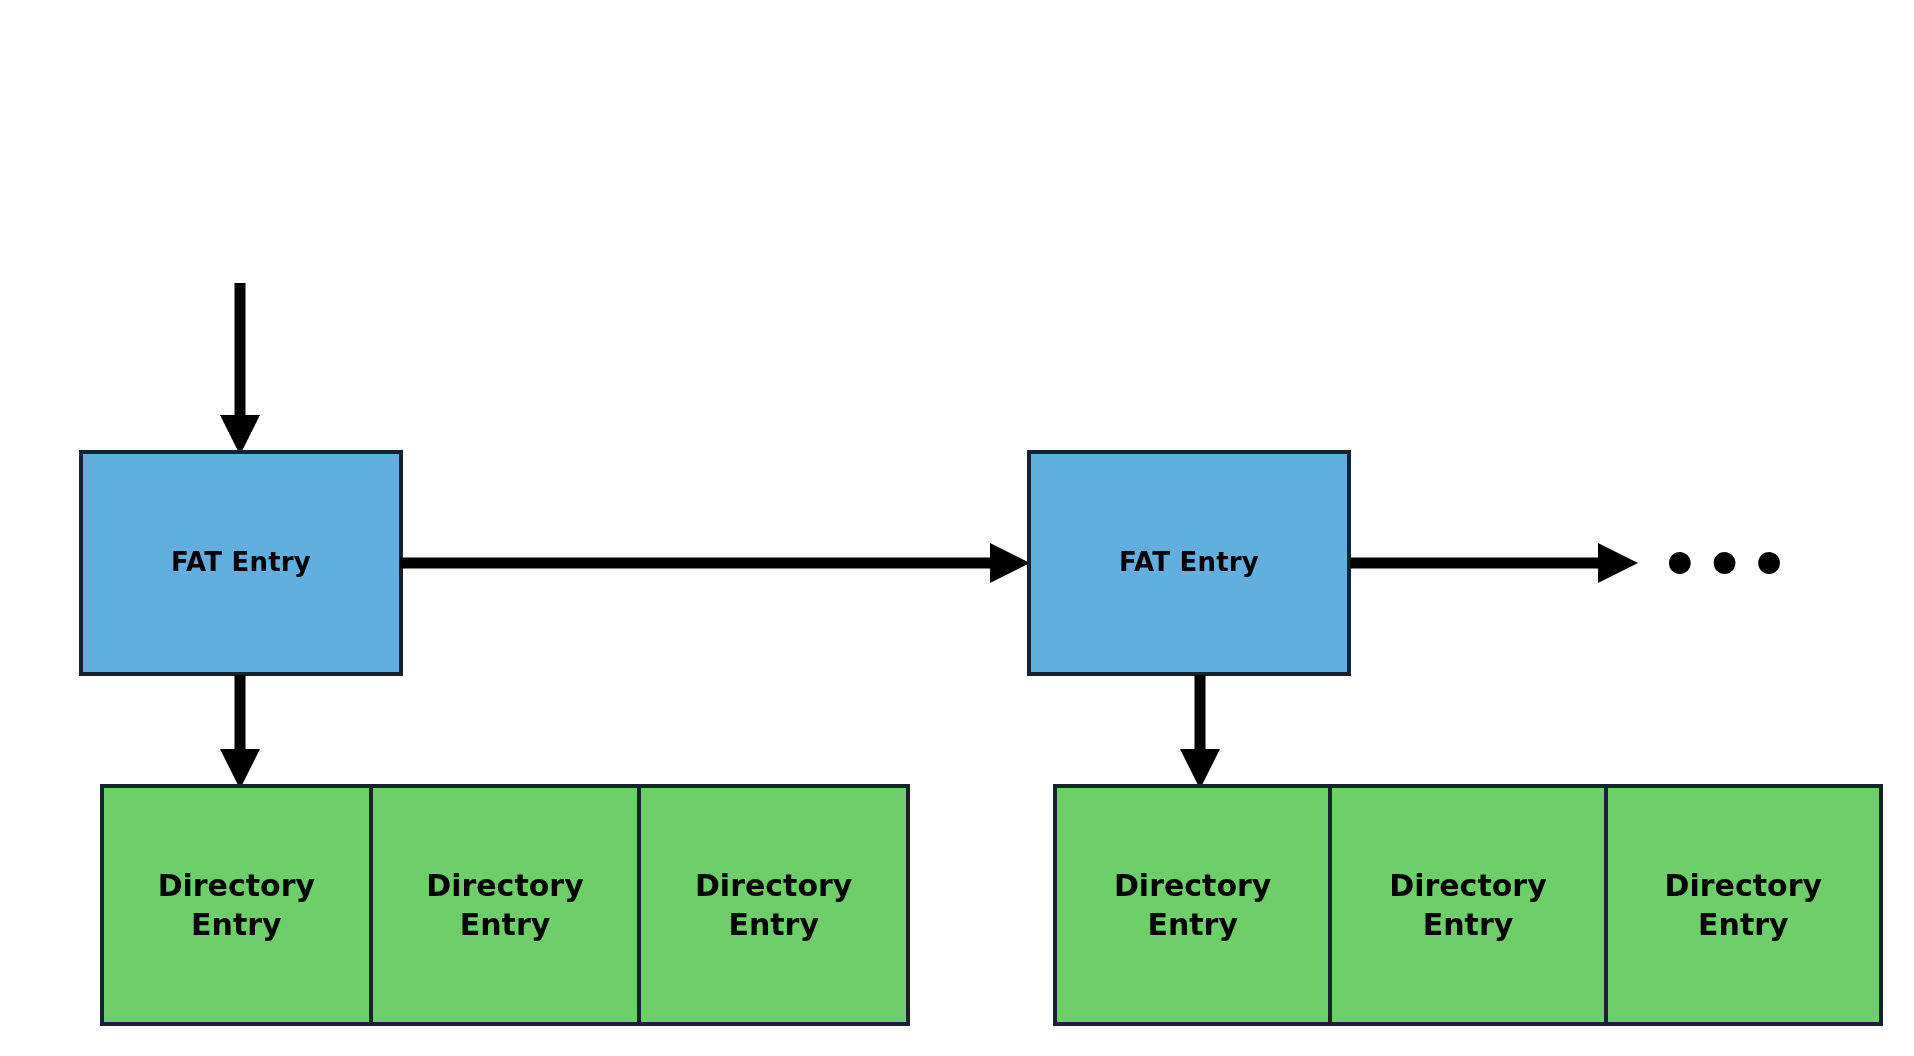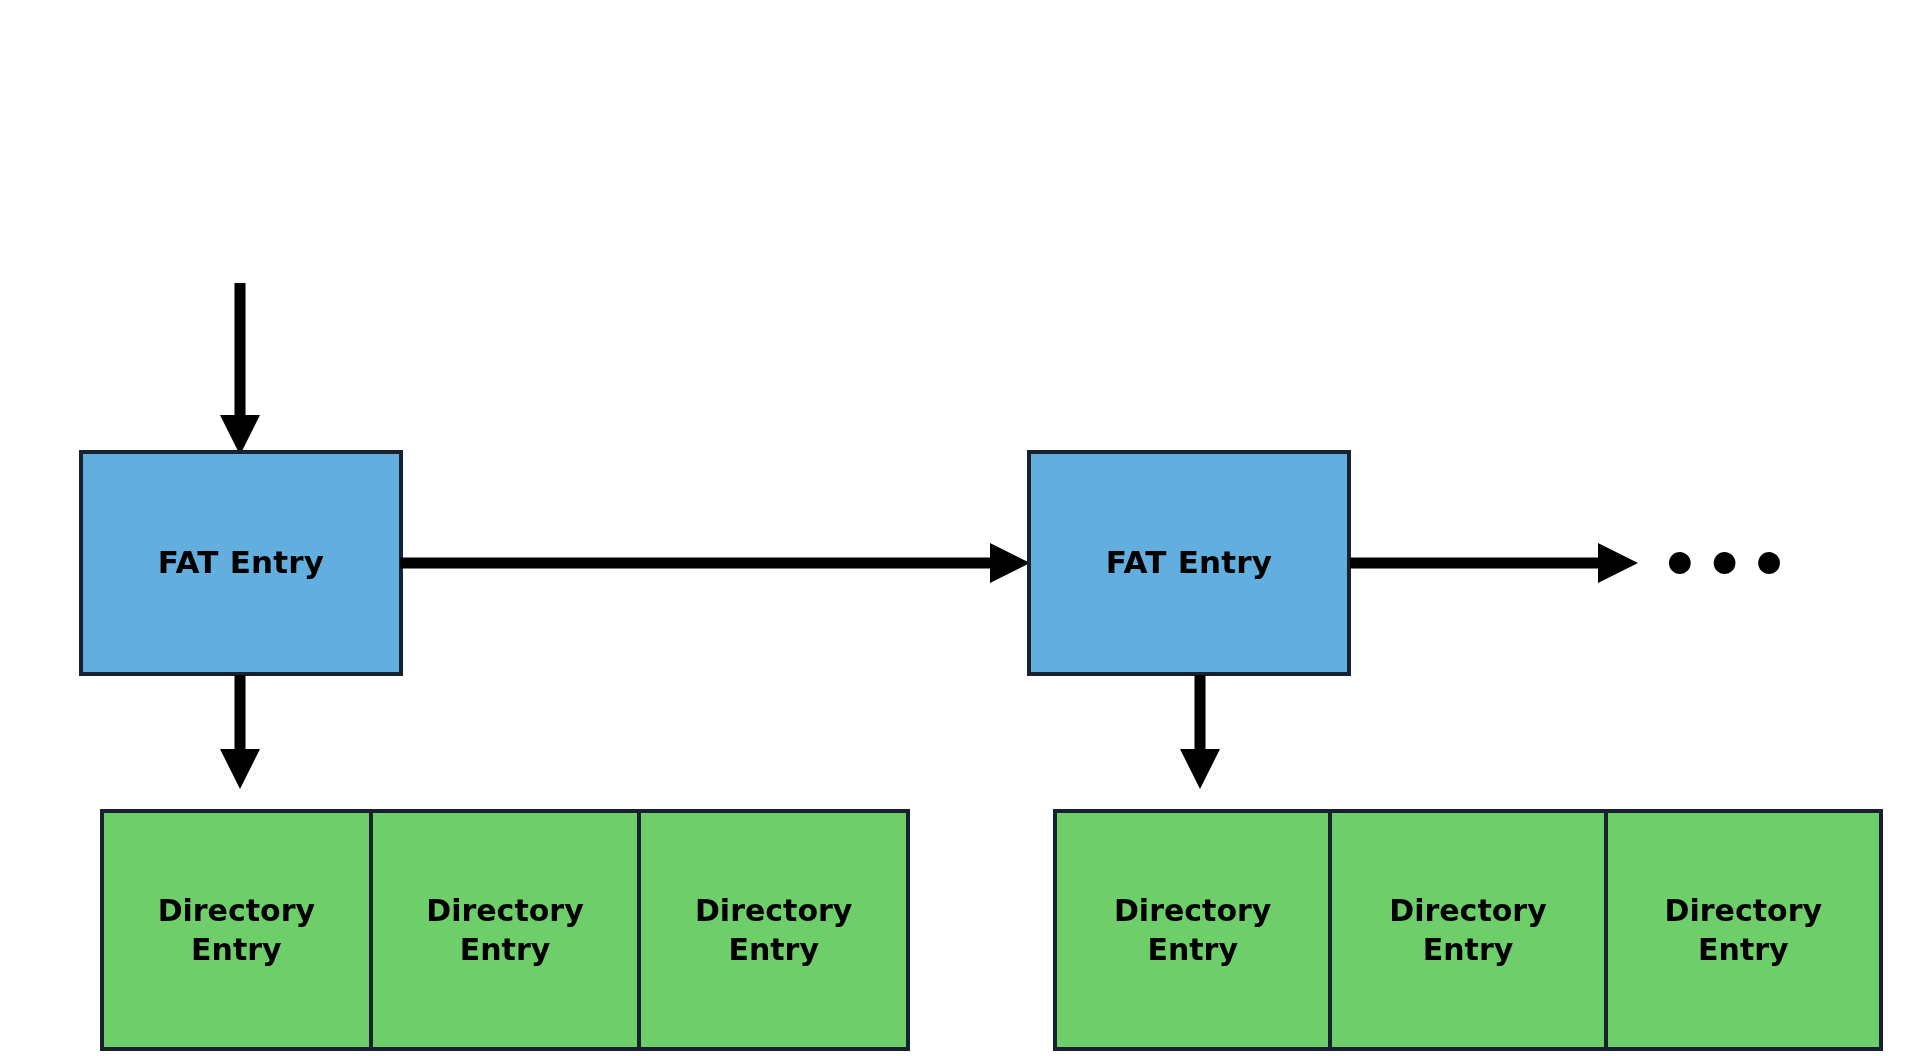--- a/index.html
+++ b/index.html
@@ -46,30 +46,30 @@
     font-size: 31px;
   }
   
   .fat-node {
     width: 324px;
     height: 226px;
     background: #62aede;
     top: 450px;
   }
   .fat-node .label {
-    font-size: 31px;
+    font-size: 26px;
   }
   #fat-node-1 { left: 79px; }
   #fat-node-2 { left: 1027px; }
 
   
   .dir-group {
     position: absolute;
     box-sizing: border-box;
-    top: 809px;
+    top: 784px;
     height: 242px;
     border: 4px solid #17222e;
     background: #6ece69;
     display: flex;
   }
   #dir-group-1 { left: 100px; width: 810px; }
   #dir-group-2 { left: 1053px; width: 830px; }
   .dir-cell {
     box-sizing: border-box;
     flex: 1 1 0;

